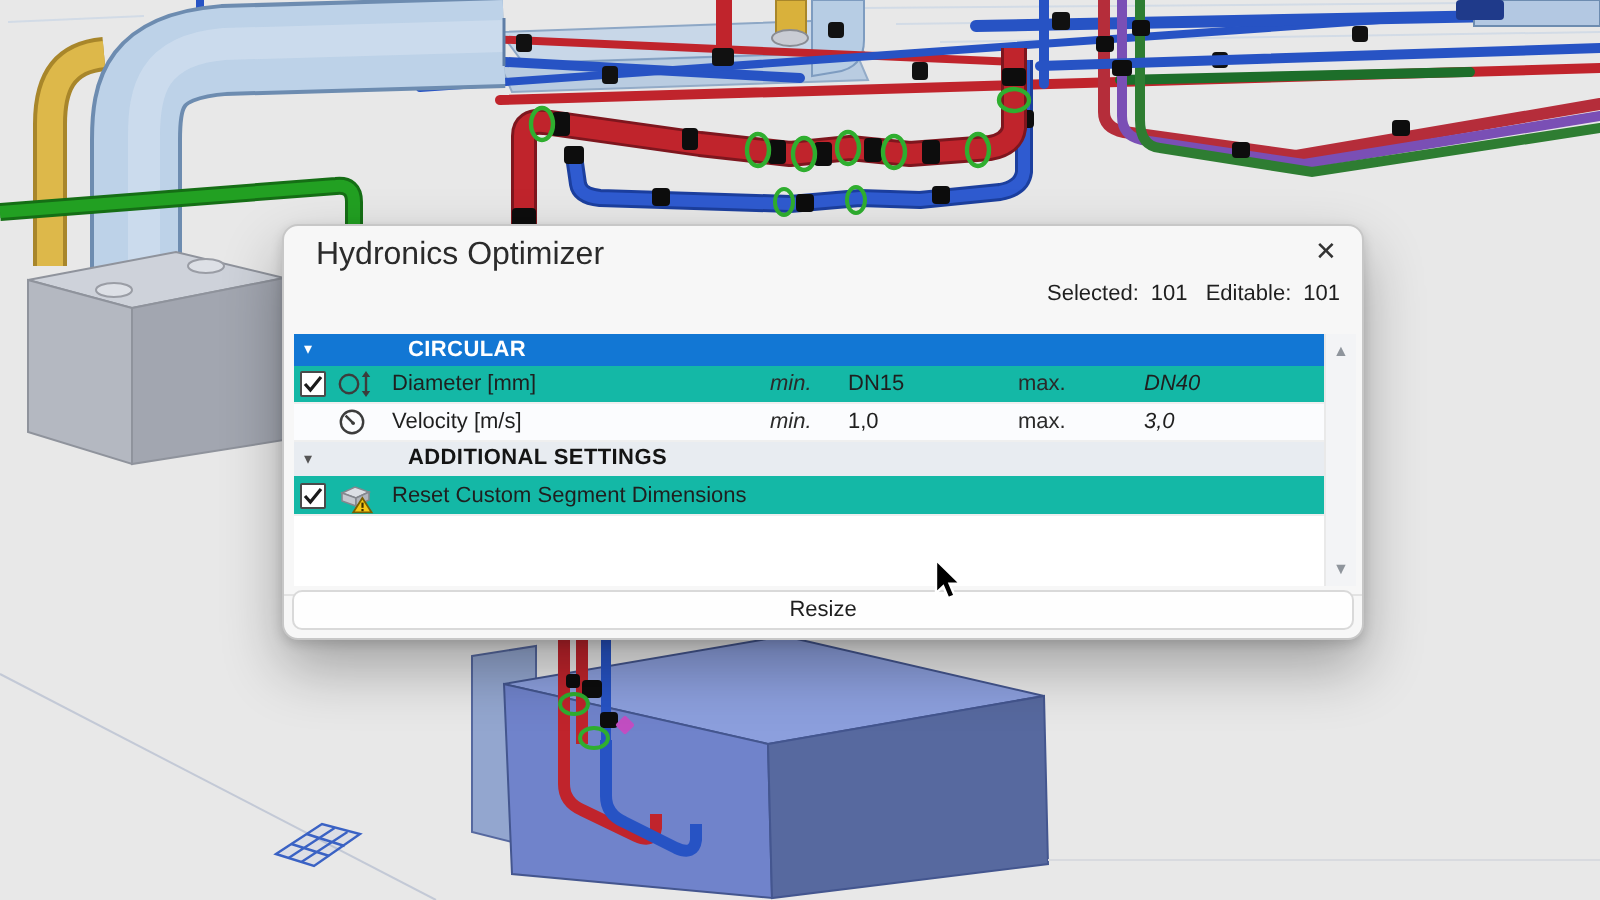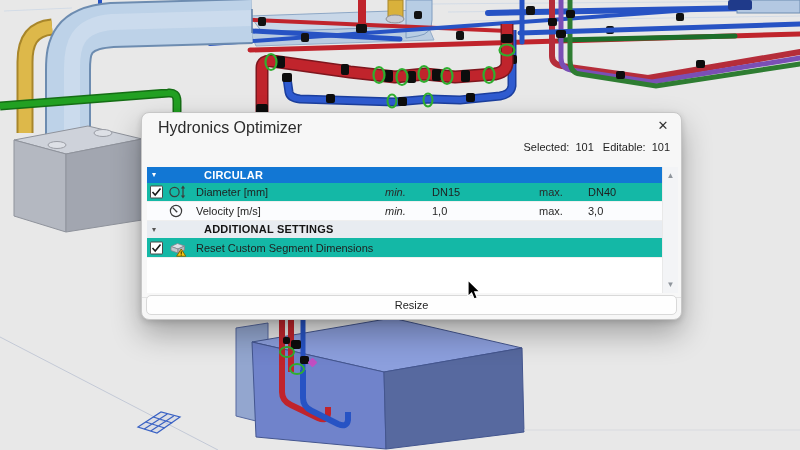--- a/index.html
+++ b/index.html
@@ -45,23 +45,23 @@
   .row > span{position:absolute;top:50%;transform:translateY(-50%);}
   .cb{
     left:3px;width:13px;height:13px;border:1px solid #4a4a4a;
     background:#fff;box-sizing:border-box;border-radius:1px;
   }
   .cb svg{display:block;margin:-1px 0 0 -1px;}
   .ic{left:22px;height:14px;}
   .ic svg{display:block;}
   .lab{left:49px;}
   .c-min{left:238px;color:#2a2a2a;font-style:italic;}
-  .c-minv{left:285px;}
-  .c-max{left:392px;color:#2a2a2a;text-align:center;}
-  .c-maxv{left:441px;}
+  .c-minv{left:277px;}
+  .c-max{left:362px;color:#2a2a2a;text-align:center;}
+  .c-maxv{left:425px;font-style:italic;}
   .filler{height:38px;background:#fff;}
   .scrollbar{
     position:absolute;right:0;top:0;bottom:0;width:15px;
     background:#f3f4f6;border-left:1px solid #e9e9e9;
   }
   .sarr{position:absolute;left:0;right:0;text-align:center;font-size:8px;color:#8f959c;}
   .sarr.up{top:4px;}
   .sarr.dn{bottom:4px;}
   .divider{position:absolute;left:0;right:0;top:184px;height:1px;background:#e3e3e3;}
   .resize-btn{

